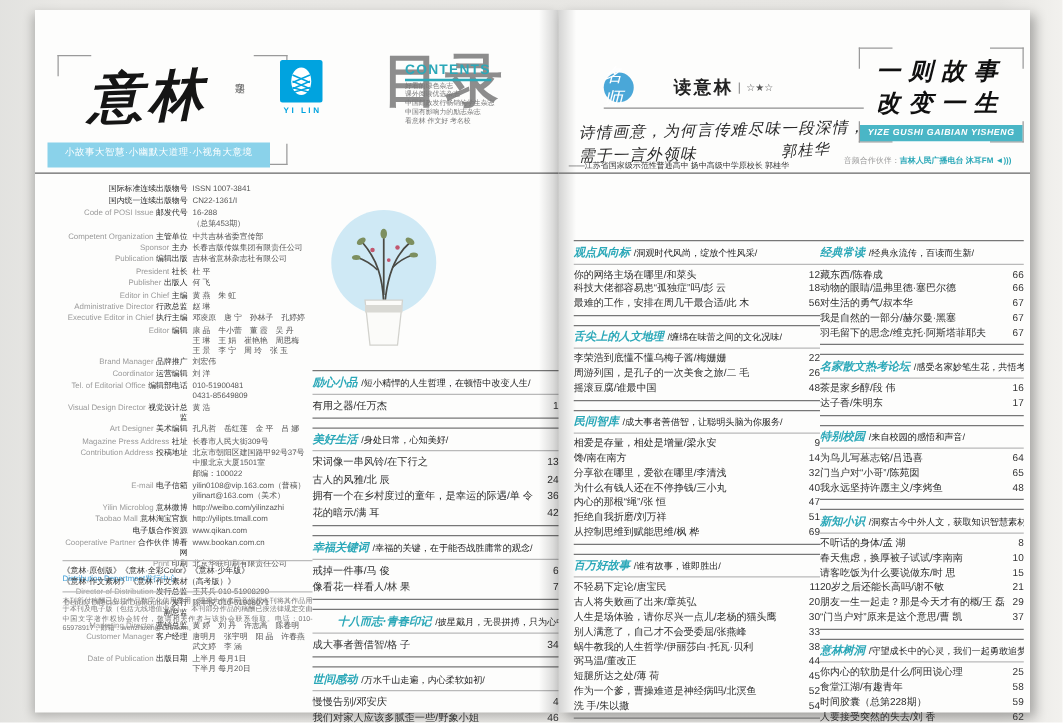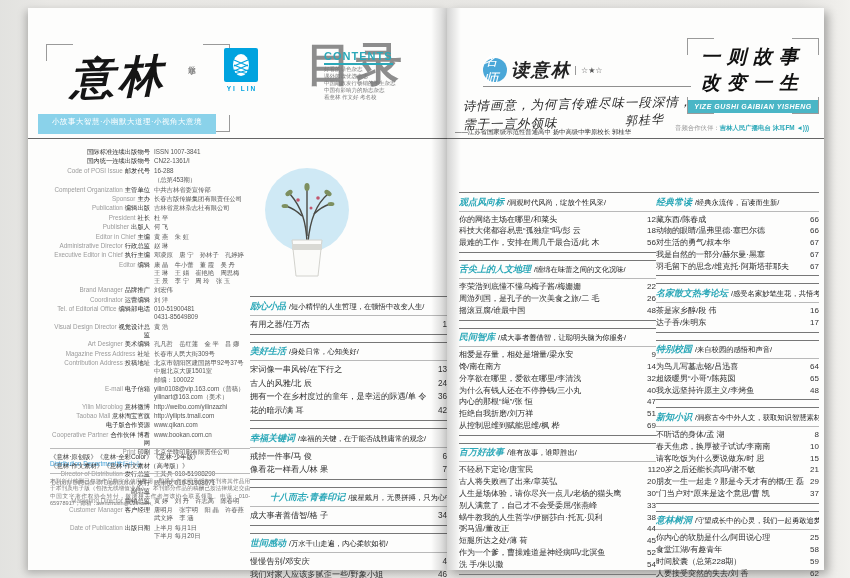--- a/index.html
+++ b/index.html
@@ -57,21 +57,21 @@
   .item-page{margin-left:auto;padding-left:6px;color:#333;}
   #left-toc{left:222px;top:288px;width:197px;}
   #left-toc .item{line-height:13.4px;}
   #rcol1{left:12px;top:184px;width:197px;}
   #rcol2{left:209px;top:184px;width:163px;}
   #rcol1 .item,#rcol2 .item{line-height:11.8px;font-size:8px;}
   
   #mingshi-row{left:36px;top:50px;display:flex;align-items:center;gap:4px;}
   #mingshi-circle{width:24px;height:24px;border-radius:50%;display:flex;align-items:center;justify-content:center;
        color:#fff;font-size:15px;font-style:italic;font-family:"DejaVu Serif",serif;}
-  #mingshi-rest{font-size:18px;font-style:italic;font-weight:bold;font-family:"DejaVu Serif",serif;color:#222;letter-spacing:2px;}
+  #mingshi-rest{font-size:14px;font-weight:bold;font-family:"DejaVu Serif",serif;color:#222;letter-spacing:2px;margin-left:28px;}
   #mingshi-stars{font-size:8px;color:#555;border-left:1px solid #999;padding-left:5px;}
   #mingshi-rule{left:36px;top:78px;width:208px;border-top:1px solid #8f8f8f;}
   .quote{font-family:"DejaVu Serif",serif;font-style:italic;color:#2a2a2a;letter-spacing:1px;}
   #quote1{left:16px;top:88px;font-size:12.5px;transform:rotate(-1.2deg);}
   #quote2{left:16px;top:108px;font-size:12.5px;transform:rotate(-1deg);}
   #quote-sig{left:178px;top:104px;font-size:12px;transform:rotate(-4deg);}
   #attribution{left:8px;top:120px;width:232px;font-size:6.4px;color:#333;}
   #slogan-frame{left:240px;top:30px;width:132px;height:76px;}
   #slogan1{left:246px;top:36px;width:120px;text-align:center;}
   #slogan2{left:246px;top:62px;width:120px;text-align:center;}
@@ -673,21 +673,21 @@
           <span class="sec-title" style="color: rgb(43, 168, 184);">特别校园</span>
           <span class="sec-sub">/来自校园的感悟和声音/</span>
         </div>
         <div class="sec-items">
           <div class="item">
             <span class="item-title">为鸟儿写墓志铭</span>
             <span class="item-author"> /吕迅喜</span>
             <span class="item-page">64</span>
           </div>
           <div class="item">
-            <span class="item-title">超级暖男“小哥”</span>
+            <span class="item-title">门当户对“小哥”</span>
             <span class="item-author"> /陈苑囡</span>
             <span class="item-page">65</span>
           </div>
           <div class="item">
             <span class="item-title">我永远坚持许愿主义</span>
             <span class="item-author"> /李烤鱼</span>
             <span class="item-page">48</span>
           </div>
         </div>
       </div>

